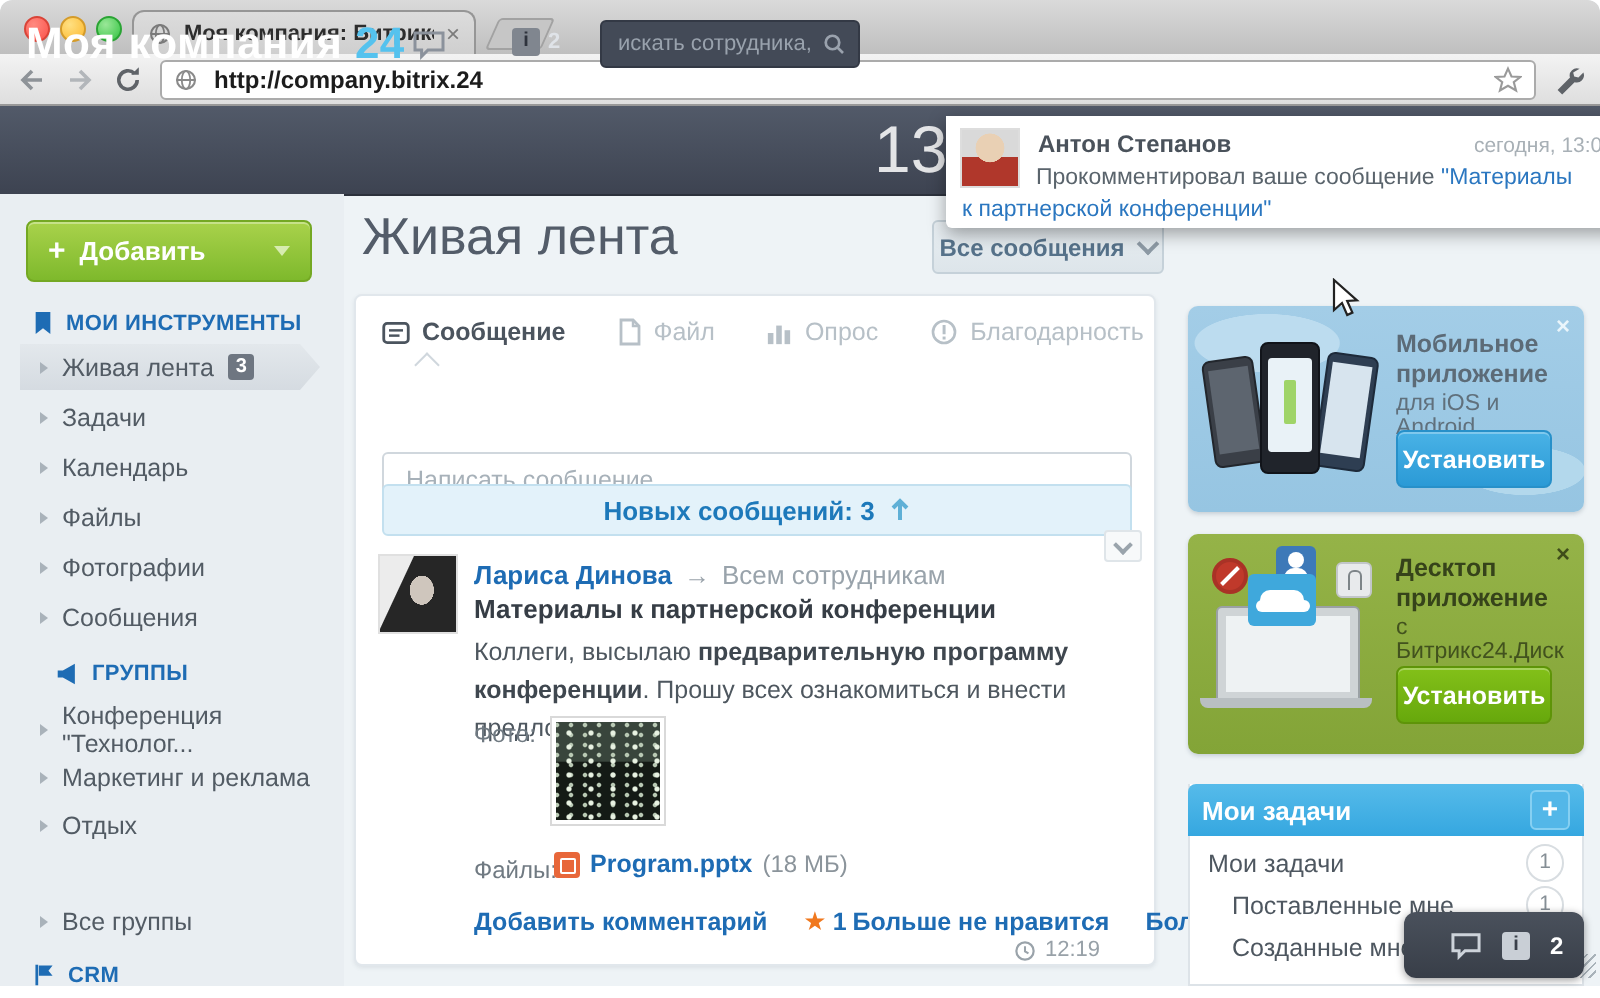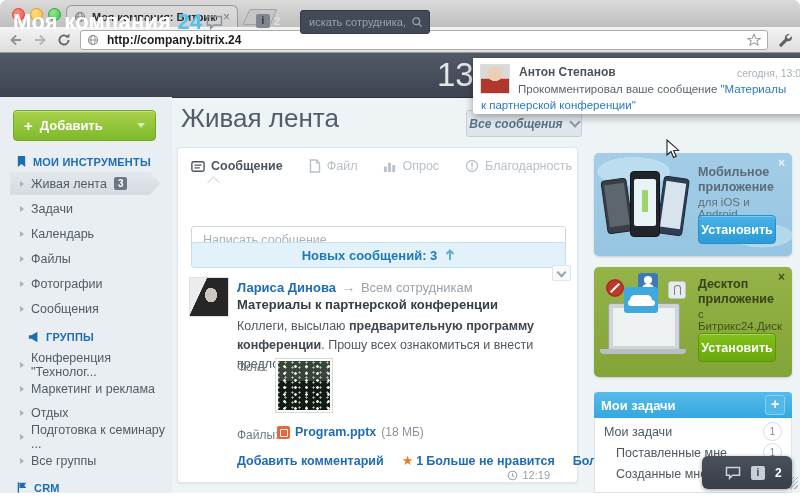--- a/index.html
+++ b/index.html
@@ -69,21 +69,21 @@
     clip-path:polygon(0 0,calc(100% - 10px) 0,100% 50%,calc(100% - 10px) 100%,0 100%);z-index:0;}
   .s-item>span{position:relative;z-index:1;}
   .s-badge{margin-left:7px;background:#6e7681;color:#fff;font-size:10px;font-weight:bold;
     border-radius:2px;padding:1px 4px;line-height:11px;}
   .s-badge:empty{display:none;}
 
   
   .pagetitle{left:181px;top:103px;font-size:26px;color:#535c69;}
   .filterbtn{left:466px;top:110px;width:114px;height:25px;border:1px solid #c5d1d9;border-radius:3px;
     background:linear-gradient(#e8eef2,#dde5ea);display:flex;align-items:center;justify-content:center;
-    gap:8px;font-size:12px;font-weight:bold;color:#56728a;cursor:pointer;font-style:italic;}
+    gap:8px;font-size:12px;font-weight:bold;color:#56728a;cursor:pointer;}
   .chev{width:6px;height:6px;border-right:2px solid #8d9aa5;border-bottom:2px solid #8d9aa5;
     transform:rotate(45deg);margin-top:-3px;}
   .card{left:177px;top:147px;width:401px;height:336px;background:#fff;border:1px solid #e1e7ec;
     border-radius:4px;box-shadow:0 1px 2px rgba(90,110,125,.12);box-sizing:border-box;}
   .tabs{left:191px;top:156px;display:flex;gap:26px;align-items:center;height:20px;}
   .ctab{display:flex;align-items:center;gap:6px;font-size:12.5px;color:#b7c0c7;cursor:pointer;}
   .ctab.active{color:#4b545e;font-weight:bold;}
   .composer{left:191px;top:182px;width:375px;height:28px;border:1px solid #d0d7dd;border-radius:3px;
     box-sizing:border-box;display:flex;align-items:center;padding:0 9px;background:#fff;margin-top:44px;}
   .composer input{border:none;outline:none;width:100%;font-family:"Liberation Sans",sans-serif;
@@ -337,24 +337,20 @@
     <span>Конференция "Технолог...</span>
   </div>
   <div class="s-item" style="top:376px;">
     <i class="tri"></i>
     <span>Маркетинг и реклама</span>
   </div>
   <div class="s-item" style="top:400px;">
     <i class="tri"></i>
     <span>Отдых</span>
   </div>
-  <div class="s-item" style="top:424px;">
-    <i class="tri"></i>
-    <span>Подготовка к семинару ...</span>
-  </div>
   <div class="s-item" style="top:448px;">
     <i class="tri"></i>
     <span>Все группы</span>
   </div>
 
   <div class="abs sec-title" style="left:16px;top:481px;">
     <svg width="12" height="13" viewBox="0 0 14 14">
       <rect x="2" y="1" width="1.6" height="12" fill="#1e6cb4"></rect>
       <path d="M4 1.5h8L9.6 4.5 12 7.5H4z" fill="#1e6cb4"></path>
     </svg>

